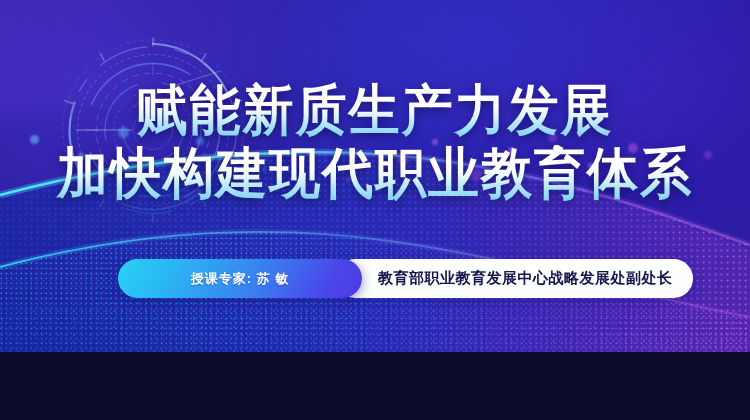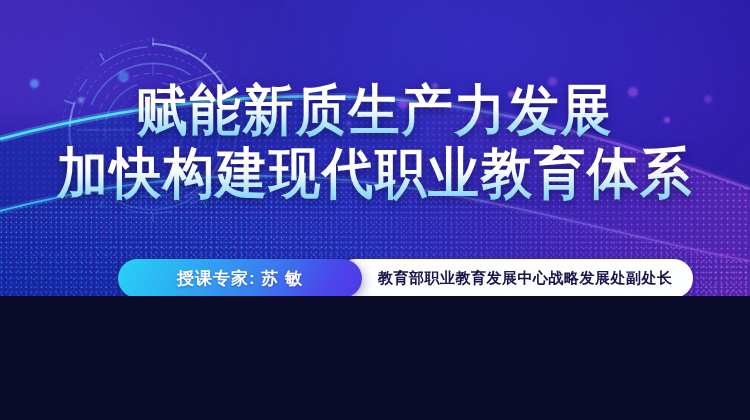--- a/index.html
+++ b/index.html
@@ -1,20 +1,20 @@
 <!DOCTYPE html>
 <html><head>
 <meta charset="utf-8">
 <style>
   html,body{margin:0;padding:0;background:#0b0b2a;}
   body{font-family:"Liberation Sans","DejaVu Sans",sans-serif;}
 
   .banner{
     position:relative;
-    width:750px;height:296px;
+    width:750px;height:352px;
     overflow:hidden;
     background:linear-gradient(128deg,#3a1f9e 0%,#2d1fa6 22%,#2a24b0 45%,#2620ad 62%,#2b1fa8 80%,#33209f 100%);
   }
 
   
   .bg-wash-left{
     position:absolute;left:-120px;top:-90px;width:520px;height:430px;
     background:radial-gradient(ellipse at 40% 40%,rgba(60,45,190,.85) 0%,rgba(45,32,165,.45) 45%,rgba(45,32,165,0) 72%);
     filter:blur(4px);
   }
@@ -86,21 +86,21 @@
     position:relative;
     display:flex;align-items:center;justify-content:center;
     padding:0 22px;
     min-width:200px;
     border-radius:20px;
     background:linear-gradient(118deg,#28d2f5 0%,#2bb6f3 22%,#3a7ef0 58%,#4a46ea 85%,#5238e6 100%);
     box-shadow:0 3px 12px rgba(20,20,120,.45);
     z-index:2;
   }
   .speaker-pill span{
-    color:#ffffff;font-size:17px;font-weight:bold;letter-spacing:1px;
+    color:#ffffff;font-size:13px;font-weight:bold;letter-spacing:1px;
     text-shadow:0 1px 2px rgba(20,30,110,.35);
     white-space:nowrap;
   }
   .speaker-desc{
     display:flex;align-items:center;
     margin-left:-26px;
     padding:0 20px 0 42px;
     border-radius:20px;
     background:linear-gradient(180deg,#ffffff 0%,#fbfdff 100%);
     box-shadow:0 3px 12px rgba(20,20,120,.35);

